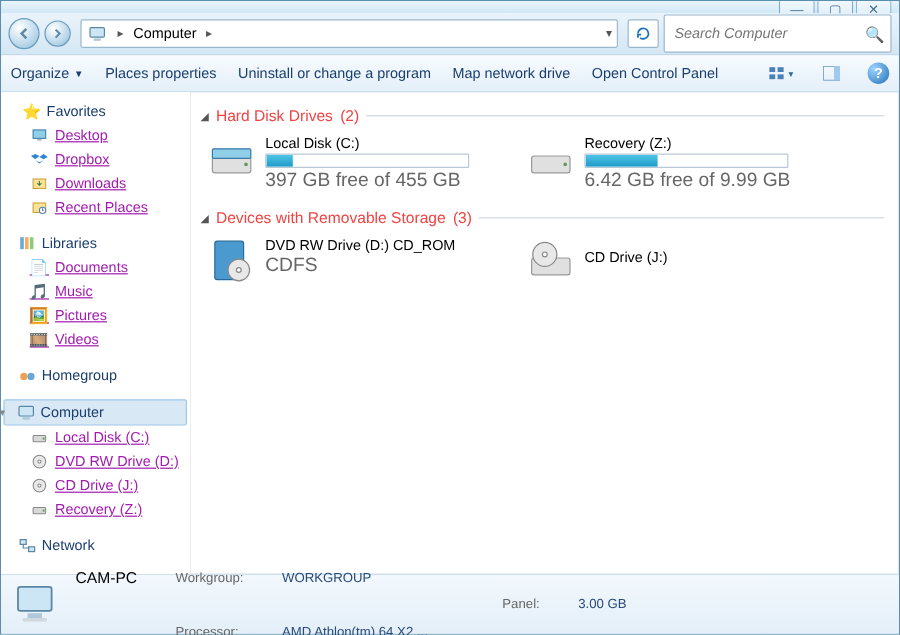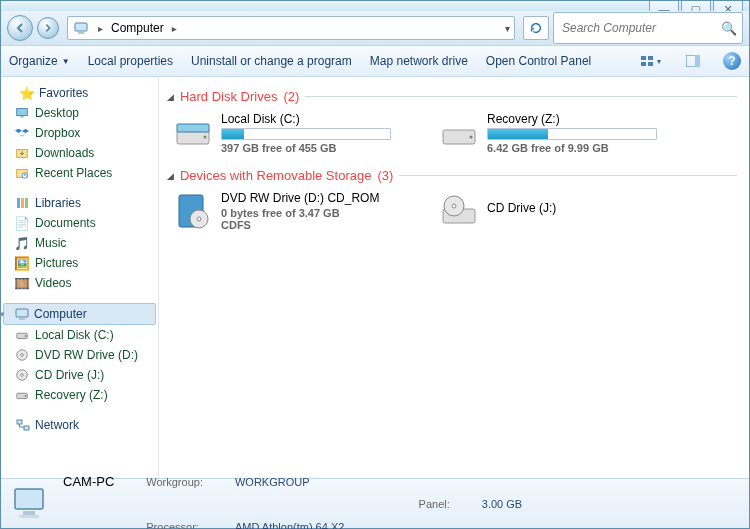--- a/index.html
+++ b/index.html
@@ -30,36 +30,36 @@
   .toolbar .iconbtn { width:24px; height:22px; border:1px solid transparent; display:flex; align-items:center; justify-content:center; color:#33689b; font-size:13px; }
   .toolbar .iconbtn.dd::after { content:"▾"; font-size:8px; margin-left:2px; }
   .help { width:18px; height:18px; border-radius:50%; background:radial-gradient(circle at 30% 30%,#9fd4ff,#1e6fb8); color:#fff; font-size:12px; font-weight:bold; text-align:center; line-height:18px; }
 
   
   .body { flex:1; display:flex; min-height:0; }
   .sidebar { width:158px; background:#fff; border-right:1px solid #e0e8ef; overflow-y:auto; font-size:12px; padding:6px 0; }
   .side-group { margin-bottom:10px; }
   .side-head { display:flex; align-items:center; gap:4px; padding:2px 8px 2px 14px; color:#1a3e6e; }
   .side-head .eicon { font-size:9px; color:#888; width:10px; margin-left:-10px; }
-  .side-item { display:flex; align-items:center; gap:5px; padding:2px 8px 2px 13px; color:#14532d; white-space:nowrap; overflow:hidden; }
+  .side-item { display:flex; align-items:center; gap:5px; padding:2px 8px 2px 24px; color:#a21caf; white-space:nowrap; overflow:hidden;text-decoration:underline; }
   .sicon16 { width:16px; height:16px; display:flex; align-items:center; justify-content:center; font-size:13px; }
 
   .main { flex:1; overflow:auto; padding:8px 0 8px 8px; }
   .cat-head { display:flex; align-items:center; gap:6px; color:#1e3f8f; font-size:13px; margin:4px 0 8px 0; }
   .cat-head .tri { font-size:9px; color:#555; }
   .cat-head .ct { color:#ef4444; }
   .cat-line { flex:1; height:1px; background:#d0d8e0; margin-right:12px; }
   .drive-grid { display:flex; flex-wrap:wrap; gap:8px 6px; margin-left:6px; margin-bottom:14px; }
   .drive { width:260px; display:flex; gap:8px; }
   .d-icon { width:40px; height:40px; display:flex; align-items:center; justify-content:center; }
   .d-body { flex:1; font-size:12px; }
   .d-name { color:#000; margin-bottom:2px; }
   .d-bar { width:170px; height:12px; background:#fff; border:1px solid #b8c8d8; border-radius:1px; overflow:hidden; margin:2px 0; }
   .d-fill { height:100%; background:linear-gradient(#4fc4e8,#1e9bc8); }
-  .d-sub { color:#666; font-size:11px;font-weight:bold; }
+  .d-sub { color:#666; font-size:16px; }
 
   
   .details { height:50px; background:linear-gradient(#f2f8fd,#e4eff8); border-top:1px solid #c3d9ea; display:flex; align-items:center; padding:4px 10px; font-size:11px; color:#555; gap:10px; }
   .details .pc-icon { width:42px; height:42px; display:flex; align-items:center; justify-content:center; }
   .details .dcol { display:grid; grid-template-columns:auto auto auto auto; column-gap:6px; row-gap:2px; align-items:center;gap:32px; }
   .details .dname { font-size:13px; color:#000; }
   .details .dlabel { color:#666; }
   .details .dval { color:#2a4a7a; }
 
   
@@ -109,21 +109,21 @@
       <input placeholder="Search Computer" style="">
       <span class="sicon">🔍</span>
     </div>
   </div>
 
   <div class="toolbar">
     <div class="tbtn">
         <span>Organize</span> 
         <span style="font-size:8px">▼</span>
       </div>
-    <div class="tbtn">Local properties</div>
+    <div class="tbtn">Places properties</div>
     <div class="tbtn">Uninstall or change a program</div>
     <div class="tbtn">Map network drive</div>
     <div class="tbtn">Open Control Panel</div>
     <div class="spacer"></div>
     <div class="iconbtn dd">
       <svg width="14" height="12" viewBox="0 0 14 12">
           <rect x="0" y="1" width="5" height="4" fill="#4a80b8"></rect>
           <rect x="7" y="1" width="5" height="4" fill="#4a80b8"></rect>
           <rect x="0" y="7" width="5" height="4" fill="#4a80b8"></rect>
           <rect x="7" y="7" width="5" height="4" fill="#4a80b8"></rect>
@@ -208,20 +208,31 @@
         <div class="side-item">
             <span class="sicon16">🖼️</span>
             <span>Pictures</span>
           </div>
         <div class="side-item">
             <span class="sicon16">🎞️</span>
             <span>Videos</span>
           </div>
       </div>
 
+      <div class="side-group">
+        <div class="side-head">
+          <span class="sicon16">
+              <svg width="16" height="16" viewBox="0 0 16 16">
+                <circle cx="5" cy="9" r="3" fill="#f0a050"></circle>
+                <circle cx="11" cy="9" r="3" fill="#6aa8d8"></circle>
+              </svg>
+            </span>
+          <span>Homegroup</span>
+        </div>
+      </div>
 
       <div class="side-group">
         <div class="side-head sel" style="background:#d8e8f5;border:1px solid #a0c8e8;margin:0 2px;border-radius:2px;padding:2px 6px">
           <span class="eicon">▾</span>
           <span class="sicon16">
               <svg width="16" height="16" viewBox="0 0 16 16">
                 <rect x="2" y="3" width="12" height="8" rx="1" fill="#cde6f5" stroke="#5a87a5"></rect>
                 <rect x="5" y="12" width="6" height="2" fill="#b0c8d8"></rect>
               </svg>
             </span>
@@ -334,21 +345,20 @@
         <div class="drive">
           <div class="d-icon">
             <svg width="40" height="40" viewBox="0 0 40 40">
                 <rect x="6" y="4" width="24" height="32" rx="2" fill="#4a9acf" stroke="#2a6a9a"></rect>
                 <circle cx="26" cy="28" r="9" fill="#e8e8e8" stroke="#888"></circle>
                 <circle cx="26" cy="28" r="2" fill="#fff" stroke="#888"></circle>
               </svg>
           </div>
           <div class="d-body">
             <div class="d-name">DVD RW Drive (D:) CD_ROM</div>
-            <div class="d-sub">0 bytes free of 3.47 GB</div>
             <div class="d-sub">CDFS</div>
           </div>
         </div>
         <div class="drive">
           <div class="d-icon">
             <svg width="40" height="40" viewBox="0 0 40 40">
                 <rect x="4" y="18" width="32" height="14" rx="2" fill="#e0e0e0" stroke="#999"></rect>
                 <circle cx="15" cy="15" r="10" fill="#e8e8e8" stroke="#888"></circle>
                 <circle cx="15" cy="15" r="2" fill="#fff" stroke="#888"></circle>
               </svg>

